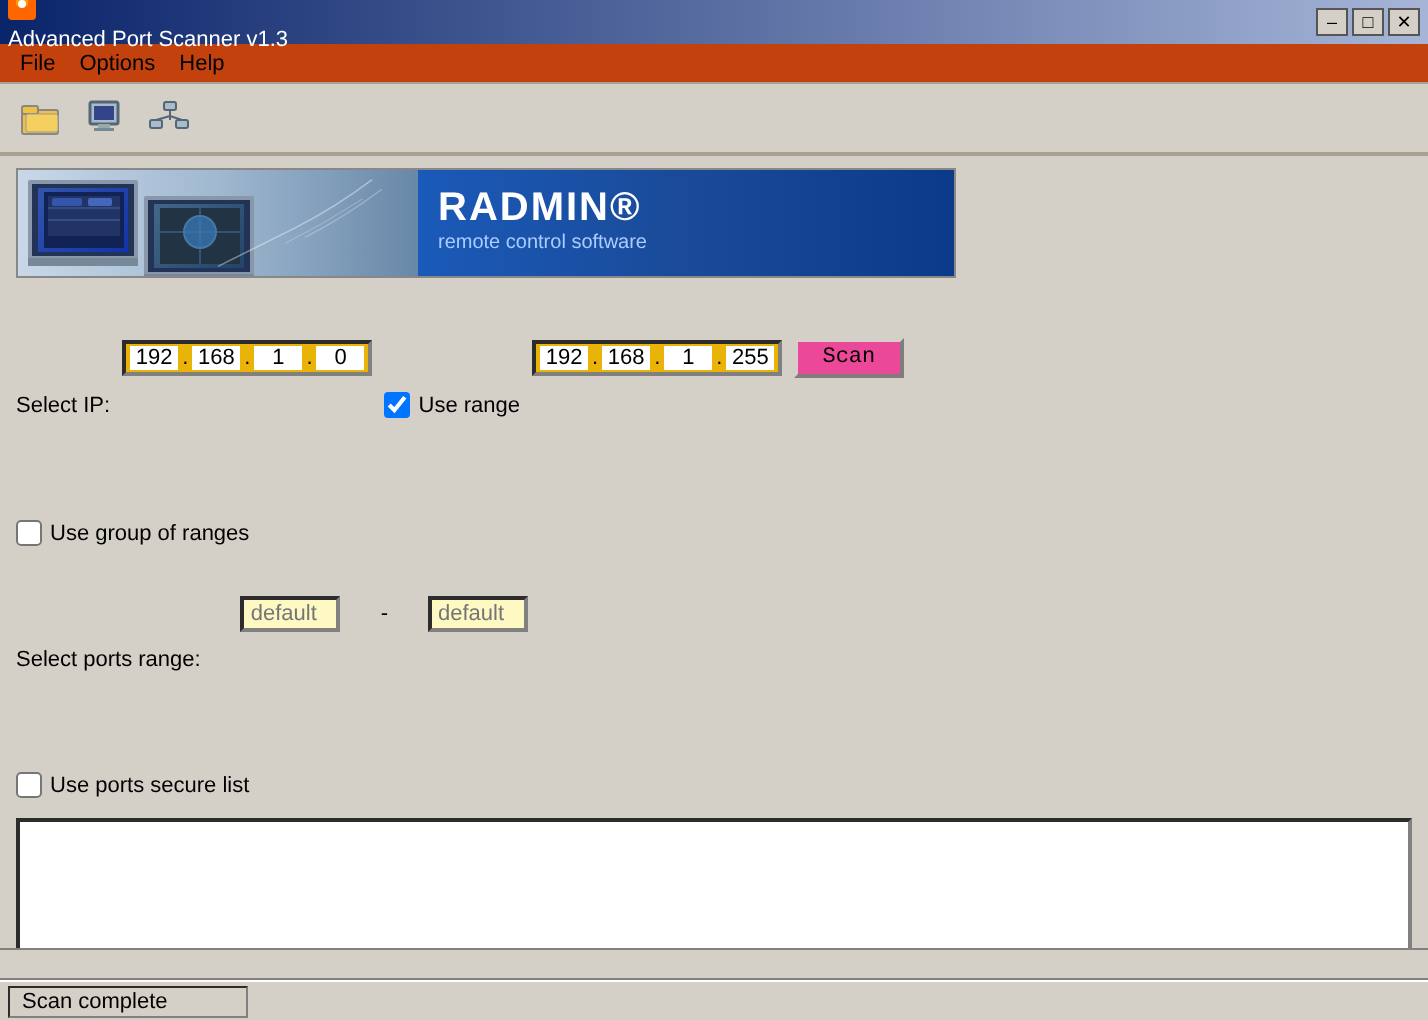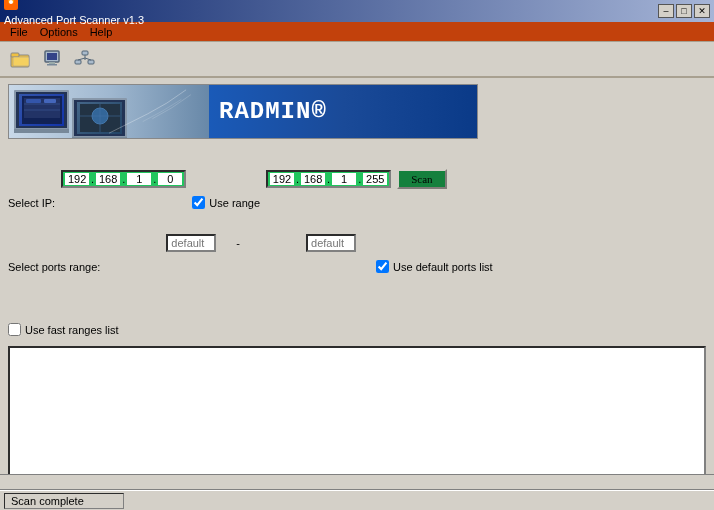--- a/index.html
+++ b/index.html
@@ -153,25 +153,25 @@
     }
     #banner-right {
       flex: 1;
       background: linear-gradient(to right, #1a5ab8, #1a4a98, #0a3a88);
       display: flex;
       flex-direction: column;
       justify-content: center;
       padding: 6px 10px;
     }
     #radmin-title {
-      font-size: 24px;
+      font-size: 20px;
       font-weight: bold;
       color: white;
       letter-spacing: 1px;
-      font-family: Liberation Mono, monospace;
+      font-family: Liberation Sans, sans-serif;
       line-height: 1;
     }
     #radmin-sub {
       font-size: 10px;
       color: #aaccff;
       line-height: 1.6;
       font-family: Arial, sans-serif;
     }
 
     
@@ -189,21 +189,21 @@
       font-size: 11px;
       color: black;
       white-space: nowrap;
       margin-top: 47px;
     }
     .ip-group {
       display: flex;
       align-items: center;
       gap: 1px;
       border: 2px inset #808080;
-      background: #22c55e;
+      background: #eab308;
       padding: 1px 2px;
     }
     .ip-octet {
       width: 24px;
       border: none;
       outline: none;
       font-size: 11px;
       text-align: center;
       background: white;
       color: black;
@@ -218,45 +218,44 @@
       align-items: center;
       gap: 4px;
       font-size: 11px;
     }
     input[type="checkbox"] {
       width: 13px;
       height: 13px;
       cursor: pointer;
     }
     .scan-btn {
-      background: #15803d;
+      background: #ec4899;
       border: 2px outset #d4d0c8;
       padding: 2px 12px;
       font-size: 11px;
-      font-family: Liberation Serif, serif;
+      font-family: Liberation Mono, monospace;
       cursor: pointer;
       color: black;
       min-width: 48px;
     }
 
     
     .ports-row {
       display: flex;
       align-items: center;
       gap: 20px;
       margin-bottom: 3px;
     }
     .port-input {
       width: 50px;
       border: 2px inset #808080;
-      background: #ffffff;
+      background: #fef9c3;
       font-size: 11px;
       padding: 1px 3px;
       color: #888;
-      margin-left: 46px;
     }
     .port-dash {
       font-size: 11px;
     }
 
     
     #results-area {
       margin: 4px 8px;
       background: white;
       border: 2px inset #808080;
@@ -390,20 +389,21 @@
       <path d="M 180 5 Q 160 20 140 30 Q 120 40 100 50" stroke="white" stroke-width="0.8" fill="none" opacity="0.4"></path>
       <path d="M 185 10 Q 165 25 145 35" stroke="white" stroke-width="0.6" fill="none" opacity="0.3"></path>
       <path d="M 175 15 Q 155 28 135 38" stroke="white" stroke-width="0.5" fill="none" opacity="0.3"></path>
     </svg>
   </div>
   <div id="banner-right">
     <div id="radmin-title">
       <span>RADMIN®</span>
     </div>
     <div id="radmin-sub">
+      <div>remote control software</div>
     </div>
   </div>
 </div>
 
 <div id="controls-area">
 
   <div class="controls-row">
     <label>Select IP:</label>
     <div class="ip-group">
       <input type="text" class="ip-octet" value="192" style="">
@@ -426,36 +426,38 @@
       <input type="text" class="ip-octet" value="168" style="">
       <span class="ip-dot">.</span>
       <input type="text" class="ip-octet" value="1" style="">
       <span class="ip-dot">.</span>
       <input type="text" class="ip-octet" value="255" style="">
     </div>
 
     <button class="scan-btn">Scan</button>
   </div>
 
+  <div class="controls-row">
+    <label class="checkbox-label">
+      <input type="checkbox" style="">
+      <span>Use group of ranges</span>
+    </label>
+  </div>
 
   <div class="ports-row">
     <label>Select ports range:</label>
     <input type="text" class="port-input" placeholder="default" style="">
     <span class="port-dash">-</span>
     <input type="text" class="port-input" placeholder="default" style="">
-    <label class="checkbox-label">
-      <input type="checkbox" checked="" style="">
-      <span>Use default ports list</span>
-    </label>
   </div>
 
   <div class="controls-row">
     <label class="checkbox-label">
       <input type="checkbox" style="">
-      <span>Use fast ranges list</span>
+      <span>Use ports secure list</span>
     </label>
   </div>
 </div>
 
 <div id="results-area">
 </div>
 
 <div id="bottom-area">
   <div id="progress-bar-container"></div>
   <div id="status-bar">

